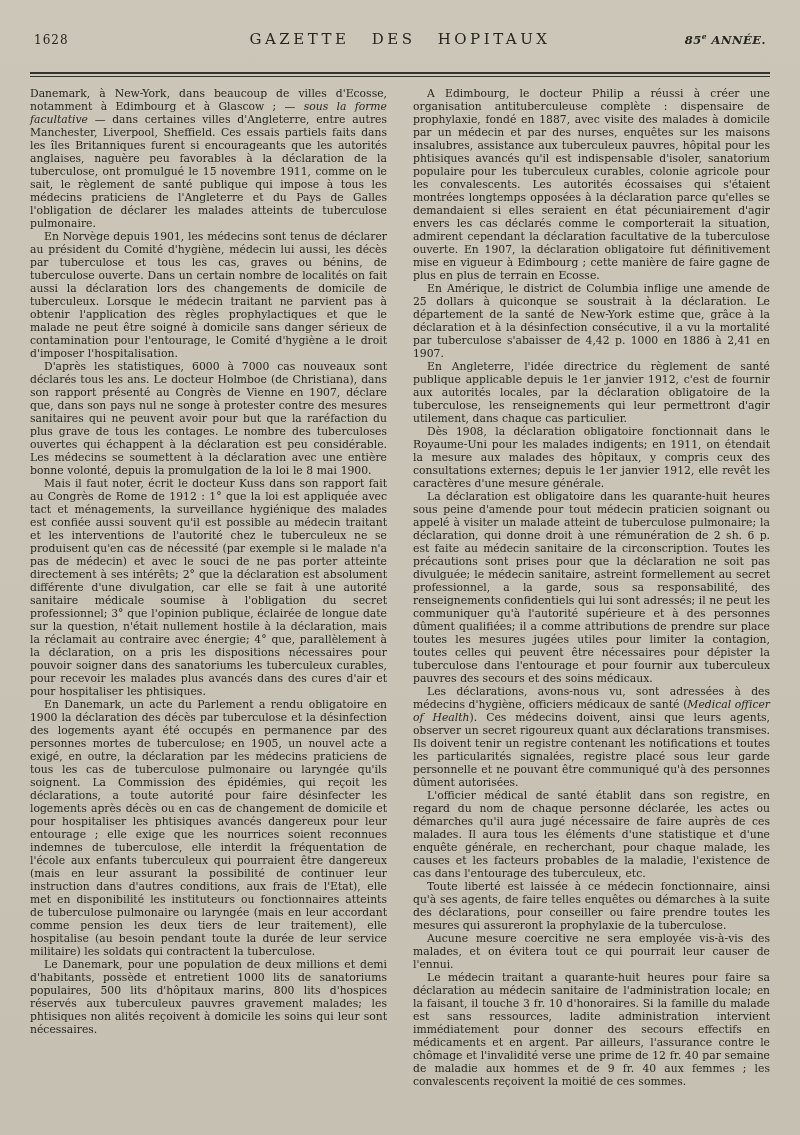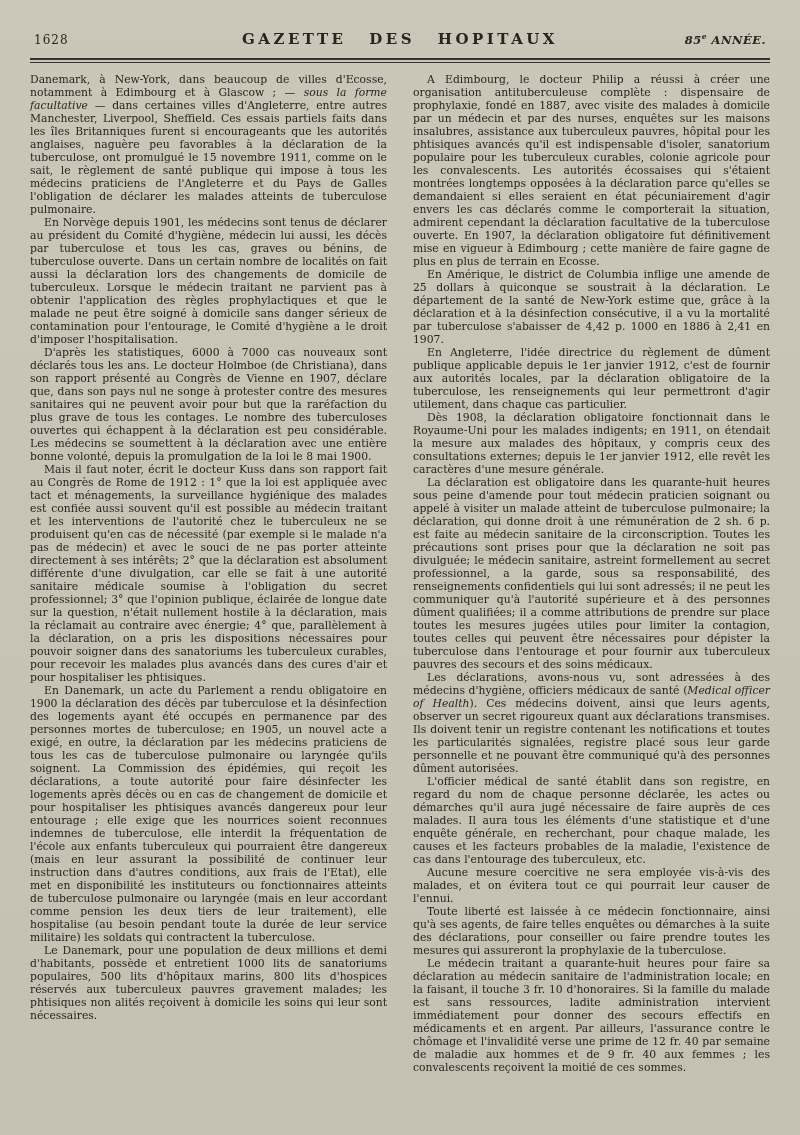--- a/index.html
+++ b/index.html
@@ -19,30 +19,30 @@
     box-sizing: border-box;
     width: 800px;
     height: 1135px;
     padding: 16px 30px 0 30px;
     background: linear-gradient(180deg, #cbc6b8 0%, #c8c3b5 55%, #c5c0b2 100%);
   }
   .masthead {
     display: grid;
     grid-template-columns: 1fr auto 1fr;
     align-items: baseline;
-    padding: 14px 4px 10px 4px;
+    padding: 14px 4px 24px 4px;
   }
   .page-number {
     font-size: 12px;
     letter-spacing: 1px;
     justify-self: start;
   }
   .journal-title {
     font-size: 15px;
-    font-weight: bold;
+    font-weight: normal;
     letter-spacing: 3.5px;
     word-spacing: 14px;
     justify-self: center;
     white-space: nowrap;
   }
   .year-label {
     font-size: 11.5px;
     font-weight: bold;
     letter-spacing: 0.5px;
     justify-self: end;
@@ -94,24 +94,24 @@
         <p class="para no-indent"><span>Danemark, à New-York, dans beaucoup de villes d'Ecosse, notamment à Edimbourg et à Glascow ; — </span><em>sous la forme facultative</em><span> — dans certaines villes d'Angleterre, entre autres Manchester, Liverpool, Sheffield. Ces essais partiels faits dans les îles Britanniques furent si encourageants que les autorités anglaises, naguère peu favorables à la déclaration de la tuberculose, ont promulgué le 15 novembre 1911, comme on le sait, le règlement de santé publique qui impose à tous les médecins praticiens de l'Angleterre et du Pays de Galles l'obligation de déclarer les malades atteints de tuberculose pulmonaire.</span></p>
         <p class="para"><span>En Norvège depuis 1901, les médecins sont tenus de déclarer au président du Comité d'hygiène, médecin lui aussi, les décès par tuberculose et tous les cas, graves ou bénins, de tuberculose ouverte. Dans un certain nombre de localités on fait aussi la déclaration lors des changements de domicile de tuberculeux. Lorsque le médecin traitant ne parvient pas à obtenir l'application des règles prophylactiques et que le malade ne peut être soigné à domicile sans danger sérieux de contamination pour l'entourage, le Comité d'hygiène a le droit d'imposer l'hospitalisation.</span></p>
         <p class="para"><span>D'après les statistiques, 6000 à 7000 cas nouveaux sont déclarés tous les ans. Le docteur Holmboe (de Christiana), dans son rapport présenté au Congrès de Vienne en 1907, déclare que, dans son pays nul ne songe à protester contre des mesures sanitaires qui ne peuvent avoir pour but que la raréfaction du plus grave de tous les contages. Le nombre des tuberculoses ouvertes qui échappent à la déclaration est peu considérable. Les médecins se soumettent à la déclaration avec une entière bonne volonté, depuis la promulgation de la loi le 8 mai 1900.</span></p>
         <p class="para"><span>Mais il faut noter, écrit le docteur Kuss dans son rapport fait au Congrès de Rome de 1912 : 1° que la loi est appliquée avec tact et ménagements, la surveillance hygiénique des malades est confiée aussi souvent qu'il est possible au médecin traitant et les interventions de l'autorité chez le tuberculeux ne se produisent qu'en cas de nécessité (par exemple si le malade n'a pas de médecin) et avec le souci de ne pas porter atteinte directement à ses intérêts; 2° que la déclaration est absolument différente d'une divulgation, car elle se fait à une autorité sanitaire médicale soumise à l'obligation du secret professionnel; 3° que l'opinion publique, éclairée de longue date sur la question, n'était nullement hostile à la déclaration, mais la réclamait au contraire avec énergie; 4° que, parallèlement à la déclaration, on a pris les dispositions nécessaires pour pouvoir soigner dans des sanatoriums les tuberculeux curables, pour recevoir les malades plus avancés dans des cures d'air et pour hospitaliser les phtisiques.</span></p>
         <p class="para"><span>En Danemark, un acte du Parlement a rendu obligatoire en 1900 la déclaration des décès par tuberculose et la désinfection des logements ayant été occupés en permanence par des personnes mortes de tuberculose; en 1905, un nouvel acte a exigé, en outre, la déclaration par les médecins praticiens de tous les cas de tuberculose pulmonaire ou laryngée qu'ils soignent. La Commission des épidémies, qui reçoit les déclarations, a toute autorité pour faire désinfecter les logements après décès ou en cas de changement de domicile et pour hospitaliser les phtisiques avancés dangereux pour leur entourage ; elle exige que les nourrices soient reconnues indemnes de tuberculose, elle interdit la fréquentation de l'école aux enfants tuberculeux qui pourraient être dangereux (mais en leur assurant la possibilité de continuer leur instruction dans d'autres conditions, aux frais de l'Etat), elle met en disponibilité les instituteurs ou fonctionnaires atteints de tuberculose pulmonaire ou laryngée (mais en leur accordant comme pension les deux tiers de leur traitement), elle hospitalise (au besoin pendant toute la durée de leur service militaire) les soldats qui contractent la tuberculose.</span></p>
         <p class="para"><span>Le Danemark, pour une population de deux millions et demi d'habitants, possède et entretient 1000 lits de sanatoriums populaires, 500 lits d'hôpitaux marins, 800 lits d'hospices réservés aux tuberculeux pauvres gravement malades; les phtisiques non alités reçoivent à domicile les soins qui leur sont nécessaires.</span></p>
       </div>
     <div class="column">
         <p class="para"><span>A Edimbourg, le docteur Philip a réussi à créer une organisation antituberculeuse complète : dispensaire de prophylaxie, fondé en 1887, avec visite des malades à domicile par un médecin et par des nurses, enquêtes sur les maisons insalubres, assistance aux tuberculeux pauvres, hôpital pour les phtisiques avancés qu'il est indispensable d'isoler, sanatorium populaire pour les tuberculeux curables, colonie agricole pour les convalescents. Les autorités écossaises qui s'étaient montrées longtemps opposées à la déclaration parce qu'elles se demandaient si elles seraient en état pécuniairement d'agir envers les cas déclarés comme le comporterait la situation, admirent cependant la déclaration facultative de la tuberculose ouverte. En 1907, la déclaration obligatoire fut définitivement mise en vigueur à Edimbourg ; cette manière de faire gagne de plus en plus de terrain en Ecosse.</span></p>
         <p class="para"><span>En Amérique, le district de Columbia inflige une amende de 25 dollars à quiconque se soustrait à la déclaration. Le département de la santé de New-York estime que, grâce à la déclaration et à la désinfection consécutive, il a vu la mortalité par tuberculose s'abaisser de 4,42 p. 1000 en 1886 à 2,41 en 1907.</span></p>
-        <p class="para"><span>En Angleterre, l'idée directrice du règlement de dûment publique applicable depuis le 1er janvier 1912, c'est de fournir aux autorités locales, par la déclaration obligatoire de la tuberculose, les renseignements qui leur permettront d'agir utilement, dans chaque cas particulier.</span></p>
+        <p class="para"><span>En Angleterre, l'idée directrice du règlement de santé publique applicable depuis le 1er janvier 1912, c'est de fournir aux autorités locales, par la déclaration obligatoire de la tuberculose, les renseignements qui leur permettront d'agir utilement, dans chaque cas particulier.</span></p>
         <p class="para"><span>Dès 1908, la déclaration obligatoire fonctionnait dans le Royaume-Uni pour les malades indigents; en 1911, on étendait la mesure aux malades des hôpitaux, y compris ceux des consultations externes; depuis le 1er janvier 1912, elle revêt les caractères d'une mesure générale.</span></p>
         <p class="para"><span>La déclaration est obligatoire dans les quarante-huit heures sous peine d'amende pour tout médecin praticien soignant ou appelé à visiter un malade atteint de tuberculose pulmonaire; la déclaration, qui donne droit à une rémunération de 2 sh. 6 p. est faite au médecin sanitaire de la circonscription. Toutes les précautions sont prises pour que la déclaration ne soit pas divulguée; le médecin sanitaire, astreint formellement au secret professionnel, a la garde, sous sa responsabilité, des renseignements confidentiels qui lui sont adressés; il ne peut les communiquer qu'à l'autorité supérieure et à des personnes dûment qualifiées; il a comme attributions de prendre sur place toutes les mesures jugées utiles pour limiter la contagion, toutes celles qui peuvent être nécessaires pour dépister la tuberculose dans l'entourage et pour fournir aux tuberculeux pauvres des secours et des soins médicaux.</span></p>
         <p class="para"><span>Les déclarations, avons-nous vu, sont adressées à des médecins d'hygiène, officiers médicaux de santé (</span><em>Medical officer of Health</em><span>). Ces médecins doivent, ainsi que leurs agents, observer un secret rigoureux quant aux déclarations transmises. Ils doivent tenir un registre contenant les notifications et toutes les particularités signalées, registre placé sous leur garde personnelle et ne pouvant être communiqué qu'à des personnes dûment autorisées.</span></p>
         <p class="para"><span>L'officier médical de santé établit dans son registre, en regard du nom de chaque personne déclarée, les actes ou démarches qu'il aura jugé nécessaire de faire auprès de ces malades. Il aura tous les éléments d'une statistique et d'une enquête générale, en recherchant, pour chaque malade, les causes et les facteurs probables de la maladie, l'existence de cas dans l'entourage des tuberculeux, etc.</span></p>
+        <p class="para"><span>Toute liberté est laissée à ce médecin fonctionnaire, ainsi qu'à ses agents, de faire telles enquêtes ou démarches à la suite des déclarations, pour conseiller ou faire prendre toutes les mesures qui assureront la prophylaxie de la tuberculose.</span></p>
         <p class="para"><span>Aucune mesure coercitive ne sera employée vis-à-vis des malades, et on évitera tout ce qui pourrait leur causer de l'ennui.</span></p>
-        <p class="para"><span>Toute liberté est laissée à ce médecin fonctionnaire, ainsi qu'à ses agents, de faire telles enquêtes ou démarches à la suite des déclarations, pour conseiller ou faire prendre toutes les mesures qui assureront la prophylaxie de la tuberculose.</span></p>
         <p class="para"><span>Le médecin traitant a quarante-huit heures pour faire sa déclaration au médecin sanitaire de l'administration locale; en la faisant, il touche 3 fr. 10 d'honoraires. Si la famille du malade est sans ressources, ladite administration intervient immédiatement pour donner des secours effectifs en médicaments et en argent. Par ailleurs, l'assurance contre le chômage et l'invalidité verse une prime de 12 fr. 40 par semaine de maladie aux hommes et de 9 fr. 40 aux femmes ; les convalescents reçoivent la moitié de ces sommes.</span></p>
       </div>
   </div>
 
 </div>
 
 </body></html>

